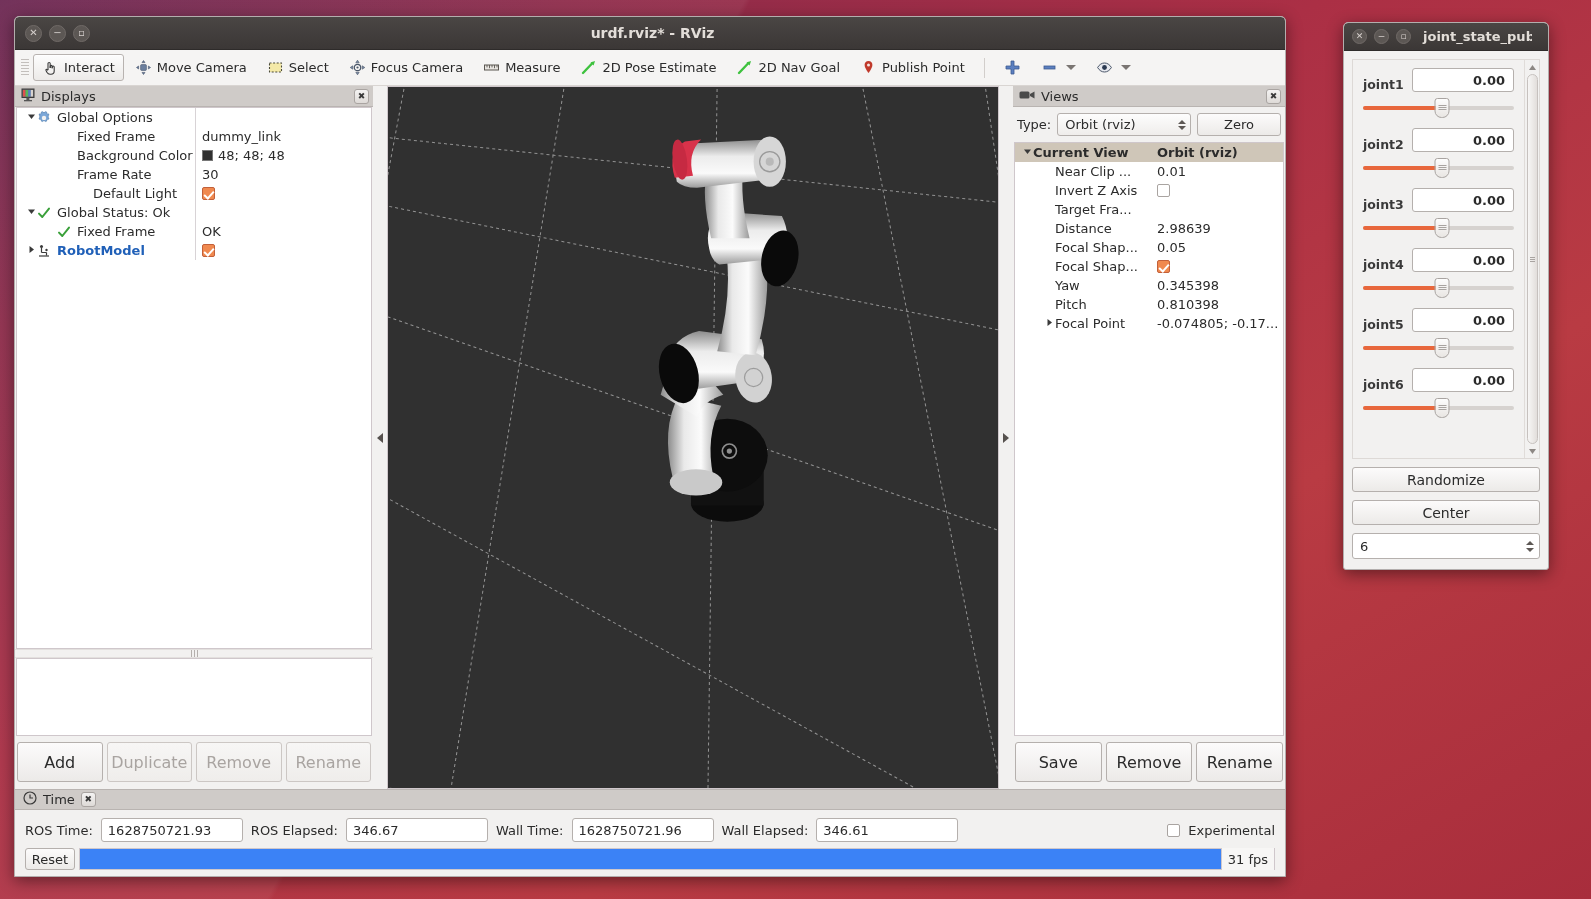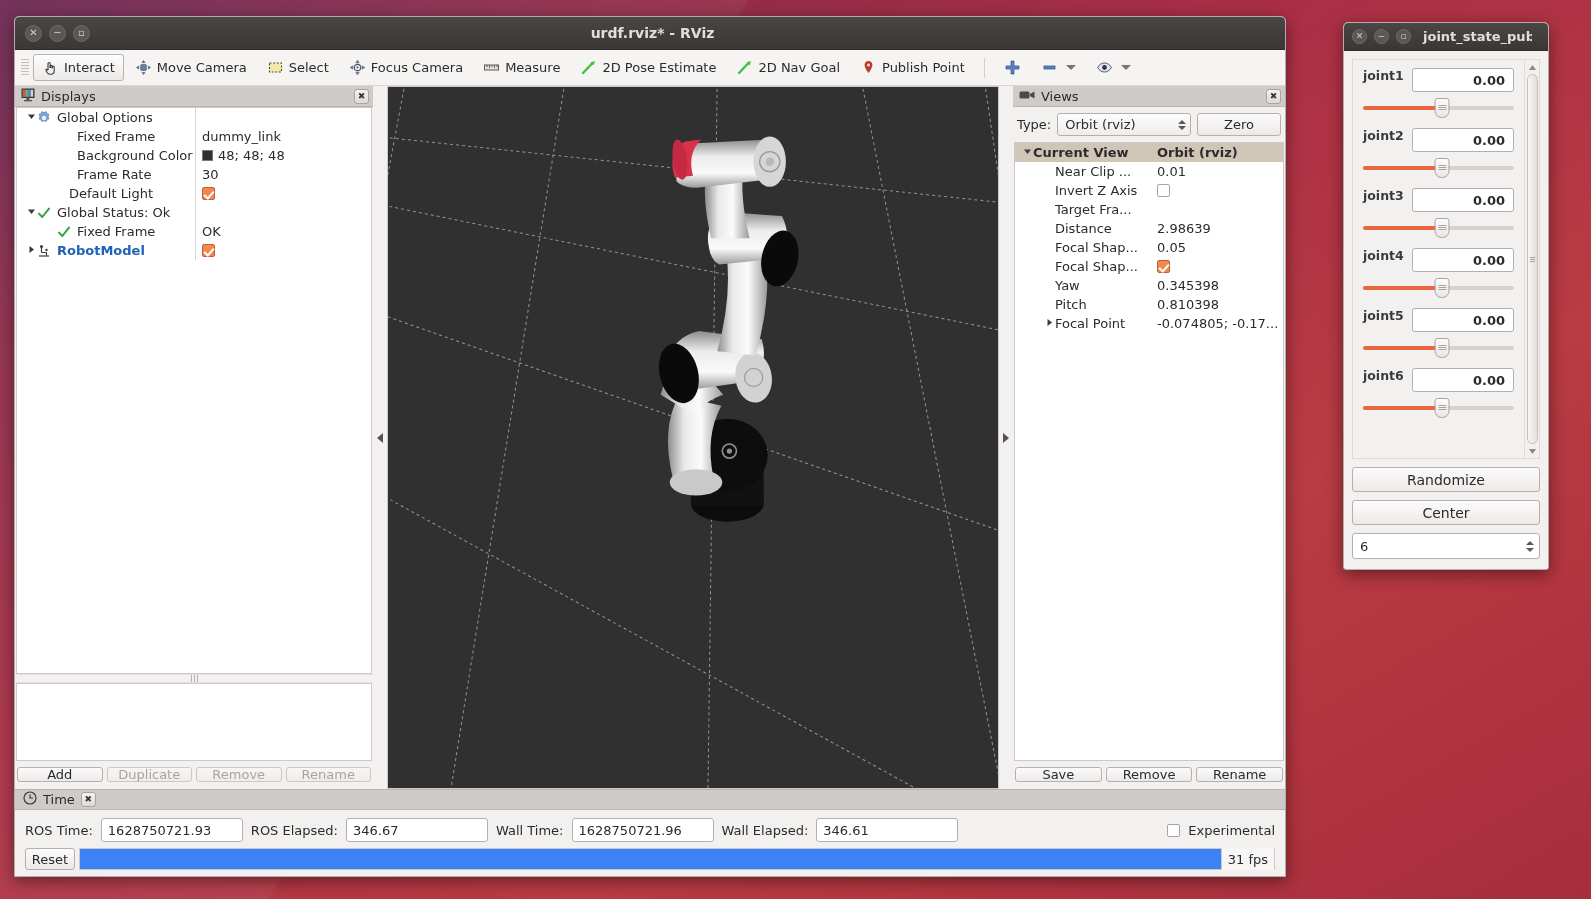--- a/index.html
+++ b/index.html
@@ -118,24 +118,24 @@
   .chk::after{ content:""; position:absolute; left:3px; top:1px; width:4px;height:8px;
     border:solid #fff; border-width:0 2px 2px 0; transform:rotate(42deg); }
   .chk-empty { width:13px;height:13px;border:1px solid #a9a4a1;border-radius:2px;background:#fff;display:inline-block;}
   .swatch { width:11px;height:11px;background:#303030;border:1px solid #777; display:inline-block;}
   .splitter { height:9px; background:#f2f1f0; display:flex;align-items:center;justify-content:center;
     border-top:1px solid #e3e0de; border-bottom:1px solid #e3e0de;}
   .splitter i { display:block; width:1px;height:7px;background:#b5b0ad; margin:0 1px;}
   .descbox { height: 78px; background:#fff; border:1px solid #cfc7cb; margin:0 1px; }
   .btnrow { display:flex; gap:4px; padding:6px 2px 7px 2px; }
   .qbtn {
-    flex:1; height:15px; border:1px solid #b5b0ad; border-radius:3px;
+    flex:1; height:40px; border:1px solid #b5b0ad; border-radius:3px;
     background:linear-gradient(180deg,#fcfbfb,#eceae8);
     display:flex;align-items:center;justify-content:center;
-    font-size:13px; color:#2b2b2b;
+    font-size:16px; color:#2b2b2b;
   }
   .qbtn.disabled { color:#a9a4a1; background:linear-gradient(180deg,#f7f6f5,#efedeb); border-color:#ccc7c4;}
 
   
   #view3d { flex:1; position:relative; background:#303030; margin:0; border:1px solid #cfc7cb;}
   .collapser { width:14px; background:#f2f1f0; display:flex;align-items:center;justify-content:center;}
   .collapser .tri { width:0;height:0;border-top:5px solid transparent;border-bottom:5px solid transparent; }
   .tri-l { border-right:6px solid #56514e; }
   .tri-r { border-left:6px solid #56514e; }
 
@@ -188,21 +188,21 @@
   }
   #jsp-window .titlebar { height:28px; padding-left:8px; }
   #jsp-window .wbtn { width:15px;height:15px; font-size:9px;}
   #jsp-window .titletext { font-size:13px; margin-right:16px; text-align:left; padding-left:12px;}
   .jsp-body { padding:8px 8px 8px 8px; }
   .jsp-scrollarea {
     height:400px; border:1px solid #ddd9d6; background:#f2f1f0;
     display:flex; overflow:hidden; position:relative;
   }
   .jsp-list { flex:1; padding:8px 10px 0 10px; overflow:hidden; }
-  .jrow { display:flex; align-items:flex-start; gap:6px; margin-bottom:6px; }
+  .jrow { display:flex; align-items:flex-end; gap:6px; margin-bottom:6px; }
   .jlabel { width:43px; font-size:12.5px; font-weight:bold; color:#3a3a3a; }
   .jfield { flex:1; height:24px; border:1px solid #b5b0ad; border-radius:3px; background:#fff;
     display:flex;align-items:center;justify-content:flex-end;padding-right:8px;
     font-size:13px; font-weight:bold;}
   .jslider { position:relative; height:20px; margin: 0 0 10px 0; }
   .jtrack { position:absolute; top:8px; left:0; right:0; height:4px; border-radius:2px; background:#d6d2cf;}
   .jfill { position:absolute; top:8px; left:0; width:52%; height:4px; border-radius:2px; background:#e8673c;}
   .jhandle {
     position:absolute; left:52%; top:0; transform:translateX(-50%);
     width:15px; height:20px; background:linear-gradient(180deg,#fdfdfd,#e9e6e3);
@@ -417,21 +417,21 @@
             <span class="tname" style="padding-left:28px">
               <span class="exp"></span>
               <span class="tree-ico"></span>
               <span class="">Frame Rate</span>
             </span>
             <span class="tval">
               <span>30</span>
             </span>
           </div>
           <div class="trow">
-            <span class="tname" style="padding-left:20px">
+            <span class="tname" style="padding-left:44px">
               <span class="exp"></span>
               <span class="tree-ico"></span>
               <span class="">Default Light</span>
             </span>
             <span class="tval">
               <span class="chk"></span>
             </span>
           </div>
           <div class="trow">
             <span class="tname" style="padding-left:8px">

